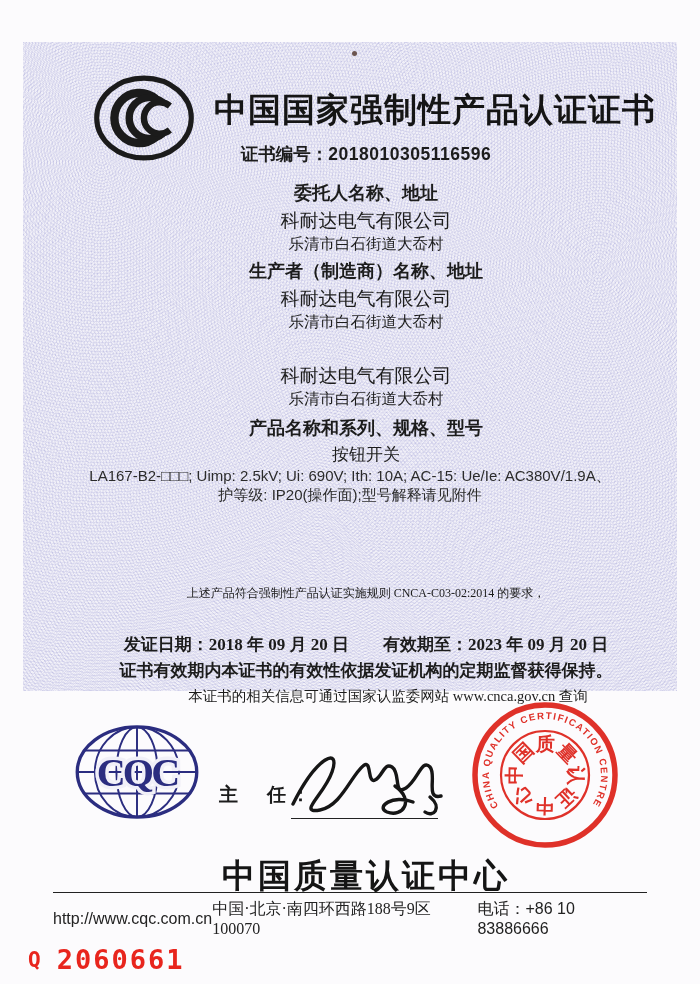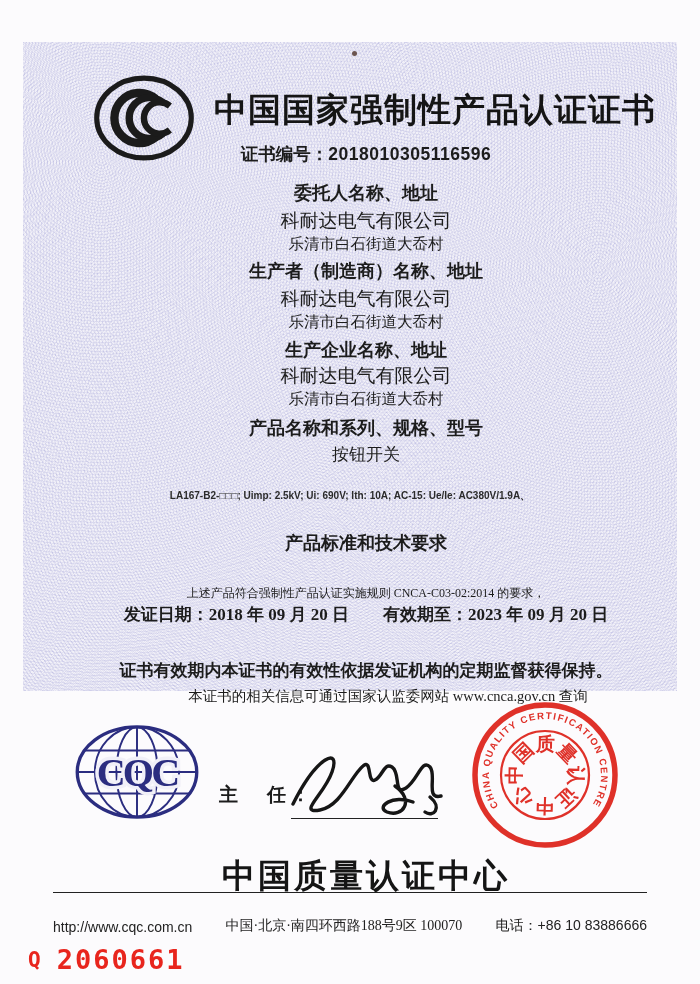--- a/index.html
+++ b/index.html
@@ -26,46 +26,46 @@
   .sans { font-family:"Liberation Sans","DejaVu Sans",sans-serif; }
 
   .ccc-logo { position:absolute; left:70px; top:32px; width:102px; height:88px; }
   .cert-title { position:absolute; left:178px; top:46px; width:468px; text-align:center;
      font-family:"Liberation Sans","DejaVu Sans",sans-serif;
      font-size:33px; font-weight:bold; letter-spacing:1px; color:#151515; white-space:nowrap;}
   .cert-no { top:100px; font-size:17.5px; font-weight:bold; }
   .cert-no .num { font-family:"Liberation Sans","DejaVu Sans",sans-serif; letter-spacing:0.5px; }
 
   .spec { position:absolute; left:27px; top:424px; width:600px; text-align:center;
-     font-family:"Liberation Sans","DejaVu Sans",sans-serif; font-size:10px;
-     line-height:19.3px; color:#2b2b2b; font-weight:700;margin-top:20px; }
+     font-family:"Liberation Sans","DejaVu Sans",sans-serif; font-size:15px;
+     line-height:19.3px; color:#2b2b2b; font-weight:400; }
 
   .statement { font-size:12px; }
-  .dates { top:561px; font-size:17px; font-weight:bold; }
+  .dates { top:591px; font-size:17px; font-weight:bold; }
   .dates .gap { display:inline-block; width:34px; }
   .validity { top:617px; font-size:17px; font-weight:bold; }
   .info-note { top:645px; font-size:14.5px;margin-left:44px; }
 
   .cqc-logo { position:absolute; left:50px; top:682px; width:128px; height:96px; }
   .director { position:absolute; left:196px; top:740px; font-size:19px; font-weight:bold;
      letter-spacing:5px; white-space:nowrap; }
   .sig-line { position:absolute; left:268px; top:776px; width:147px; height:0;
      border-bottom:1.6px solid #222; }
   .signature { position:absolute; left:252px; top:700px; width:200px; height:85px; }
 
   .stamp { position:absolute; left:447px; top:658px; width:150px; height:150px;
      mix-blend-mode:multiply; opacity:0.95; }
   .stamp text { font-family:"Liberation Sans","DejaVu Sans",sans-serif; }
 
   .org-name { top:812px; font-family:"Liberation Sans","DejaVu Sans",sans-serif;
      font-size:33px; font-weight:bold; letter-spacing:3px; color:#151515; }
   .divider { position:absolute; left:30px; top:850px; width:594px; height:0;
      border-bottom:1.8px solid #222; }
   .footer { position:absolute; left:30px; top:857px; width:594px; display:flex;
-     justify-content:space-between; align-items:flex-end; font-size:14px; color:#222;margin-top:18px; }
+     justify-content:space-between; align-items:center; font-size:16px; color:#222; }
   .footer .site, .footer .phone { font-family:"Liberation Sans","DejaVu Sans",sans-serif; }
 
   .speck { position:absolute; left:329px; top:9px; width:5px; height:5px;
      background:#6b5550; border-radius:50%; }
 
   .serial { position:absolute; left:28px; top:944px;
      font-family:"DejaVu Sans Mono","Liberation Mono",monospace;
      color:#e8251d; font-weight:600; white-space:nowrap; }
   .serial .pfx { font-size:21px; margin-right:16px; vertical-align:2px; }
   .serial .num { font-size:27px; letter-spacing:2px; }
@@ -90,31 +90,30 @@
   </div>
 
   <div class="line heading" style="top:139px">委托人名称、地址</div>
   <div class="line kai" style="top:166px;font-size:19px">科耐达电气有限公司</div>
   <div class="line kai" style="top:192px;font-size:15.5px">乐清市白石街道大岙村</div>
 
   <div class="line heading" style="top:217px">生产者（制造商）名称、地址</div>
   <div class="line kai" style="top:244px;font-size:19px">科耐达电气有限公司</div>
   <div class="line kai" style="top:270px;font-size:15.5px">乐清市白石街道大岙村</div>
 
-  <div class="line heading" style="top:296px">生产企业名称、地址</div>
   <div class="line kai" style="top:321px;font-size:19px">科耐达电气有限公司</div>
   <div class="line kai" style="top:347px;font-size:15.5px">乐清市白石街道大岙村</div>
 
   <div class="line heading" style="top:374px">产品名称和系列、规格、型号</div>
   <div class="line kai" style="top:401px;font-size:17px">按钮开关</div>
   <div class="spec">
     <div>LA167-B2-□□□; Uimp: 2.5kV; Ui: 690V; Ith: 10A; AC-15: Ue/Ie: AC380V/1.9A、</div>
+    <div>护等级: IP20(操作面);型号解释请见附件</div>
   </div>
 
-  <div class="line heading" style="top:489px">产品标准和技术要求</div>
 
   <div class="line statement" style="top:543px">上述产品符合强制性产品认证实施规则 CNCA-C03-02:2014 的要求，</div>
 
   <div class="line dates">
     <span>发证日期：2018 年 09 月 20 日</span><span class="gap"></span><span>有效期至：2023 年 09 月 20 日</span>
   </div>
   <div class="line validity">证书有效期内本证书的有效性依据发证机构的定期监督获得保持。</div>
   <div class="line info-note">本证书的相关信息可通过国家认监委网站 www.cnca.gov.cn 查询</div>
 
   <svg class="cqc-logo" viewBox="0 0 130 98">

